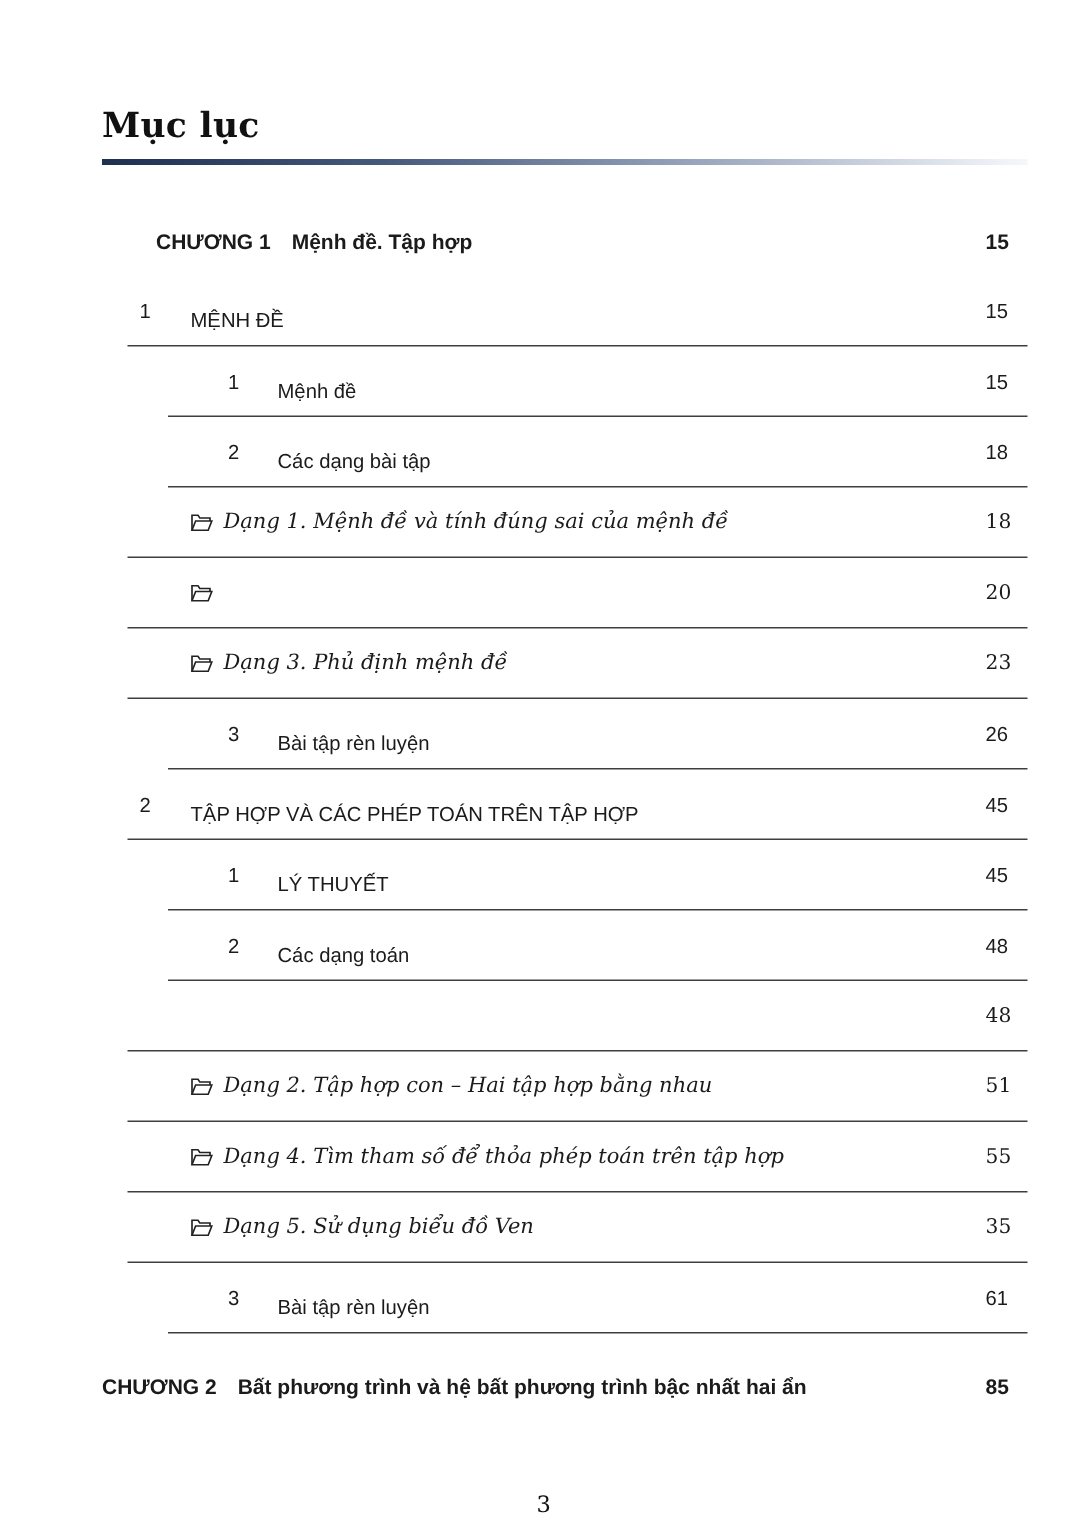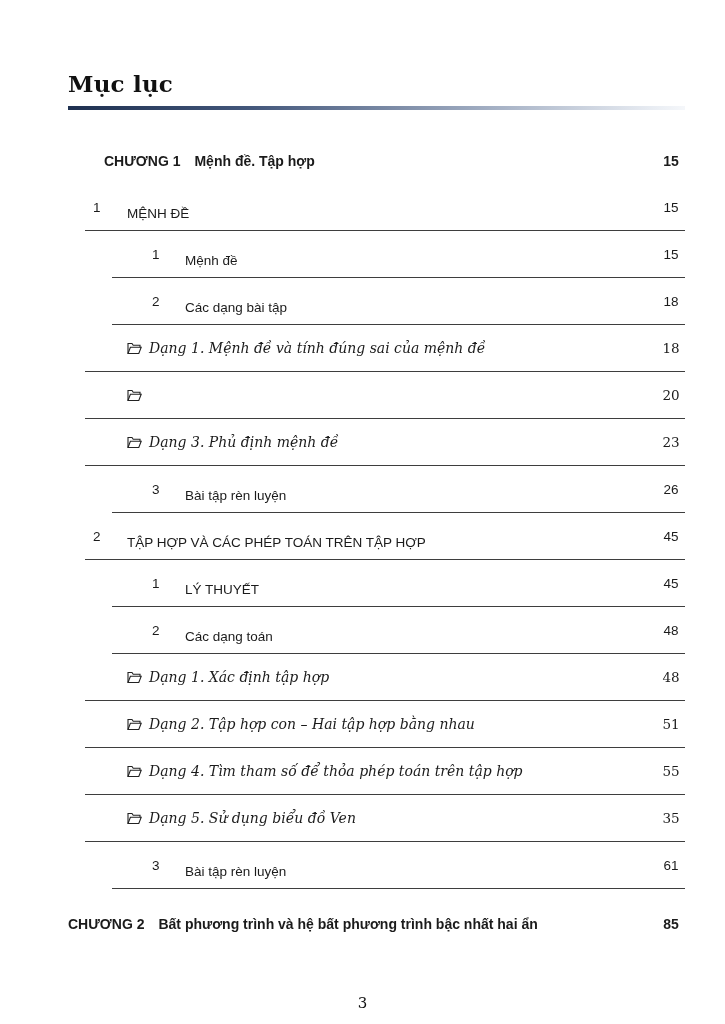--- a/index.html
+++ b/index.html
@@ -54,21 +54,21 @@
     font-family:"DejaVu Serif", serif;
     font-style:italic;
     font-size:14px;
     margin-left:7px;
     white-space:nowrap;
   }
   .icon { display:inline-flex; align-items:center; }
   .num { display:inline-block; }
   .entry-title { white-space:nowrap;margin-top:12px; }
   .fill { flex:1 1 auto; }
-  .page-num { min-width:28px; text-align:center; }
+  .page-num { min-width:28px; text-align:left; }
   .row.chapter .page-num { font-weight:bold; font-size:14px; }
   .row.dang .page-num { font-family:"DejaVu Serif", serif; font-size:13.5px; }
   .footer-page {
     position:absolute;
     left:0; right:0;
     bottom:12px;
     text-align:center;
     font-family:"DejaVu Serif", serif;
     font-size:15px;
     color:#111;
@@ -175,29 +175,20 @@
     </div>
 
     <div class="row sub">
       <span class="num">2</span>
       <span class="entry-title">Các dạng toán</span>
       <span class="fill"></span>
       <span class="page-num">48</span>
     </div>
 
     <div class="row dang">
-      <span class="dang-inner">
-        <span class="icon">
-          <svg width="15" height="13" viewBox="0 0 15 13">
-            <path d="M1 11.5 V1.5 h4 l1.2 1.8 H13 v2" fill="none" stroke="#222" stroke-width="1.1"></path>
-            <path d="M1 11.5 L3.4 5.3 h10.8 L11.8 11.5 Z" fill="none" stroke="#222" stroke-width="1.1"></path>
-          </svg>
-        </span>
-        <span class="dang-title">Dạng 1. Xác định tập hợp</span>
-      </span>
       <span class="fill"></span>
       <span class="page-num">48</span>
     </div>
 
     <div class="row dang">
       <span class="dang-inner">
         <span class="icon">
           <svg width="15" height="13" viewBox="0 0 15 13">
             <path d="M1 11.5 V1.5 h4 l1.2 1.8 H13 v2" fill="none" stroke="#222" stroke-width="1.1"></path>
             <path d="M1 11.5 L3.4 5.3 h10.8 L11.8 11.5 Z" fill="none" stroke="#222" stroke-width="1.1"></path>

